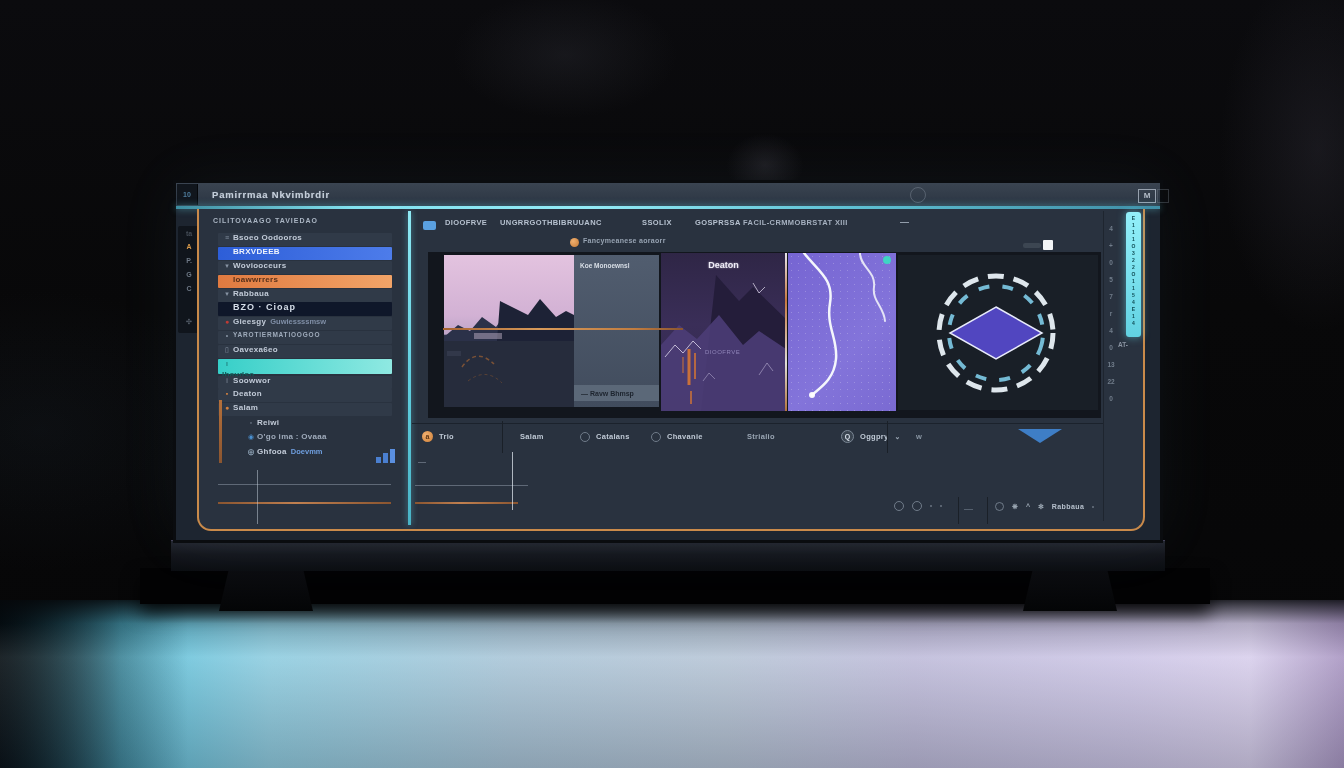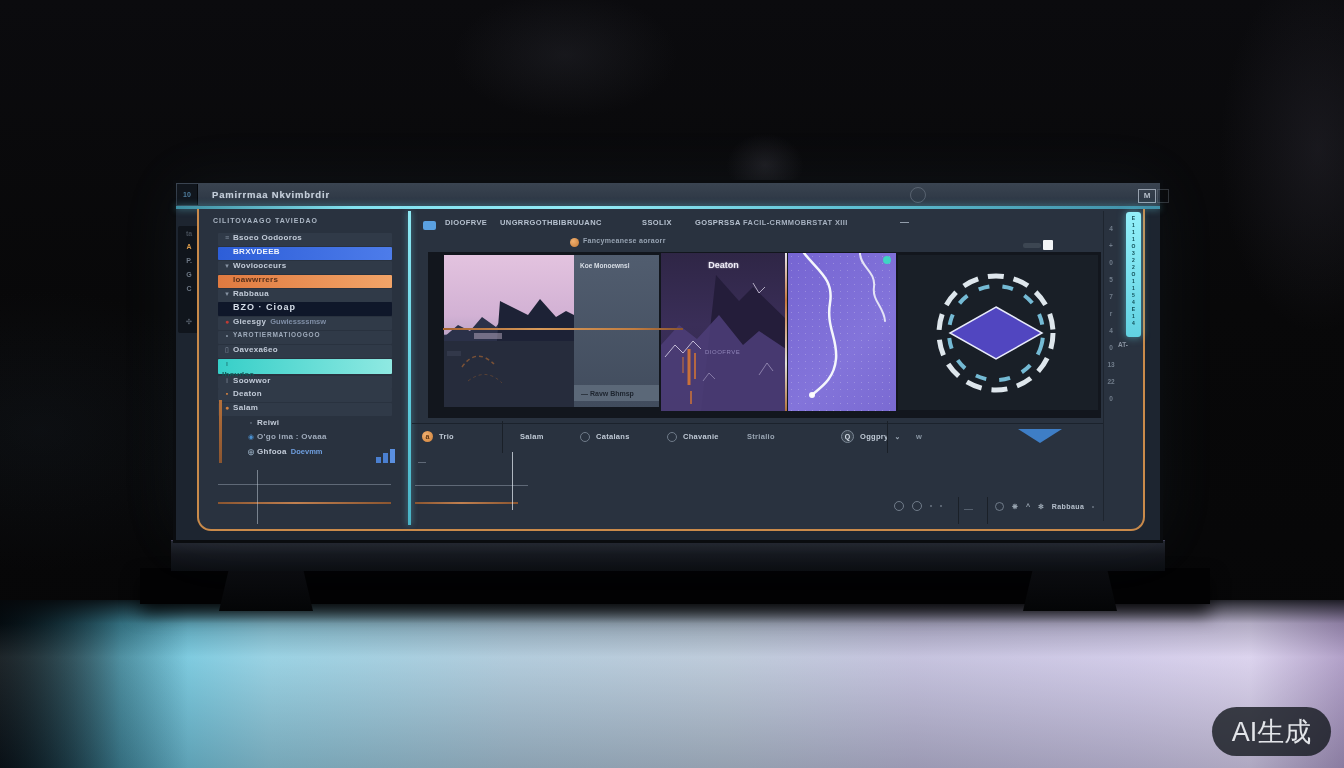--- a/index.html
+++ b/index.html
@@ -347,21 +347,21 @@
         <span class="tlabel">Trio</span>
         </div>
       <div class="vdivider" style="left:303px;top:212px;height:32px"></div>
       <div class="titem" style="left:321px">
         <span class="tlabel">Salam</span>
         </div>
       <div class="titem" style="left:381px">
         <span class="ticon ringg"></span>
         <span class="tlabel">Catalans</span>
         </div>
-      <div class="titem" style="left:468px">
+      <div class="titem" style="left:452px">
         <span class="ticon ringg"></span>
         <span class="tlabel">Chavanie</span>
         </div>
       <div class="titem" style="left:548px">
         <span class="tlabel" style="color:#9aa6b4">Strialio</span>
         </div>
       <div class="titem" style="left:642px">
         <span class="ticon qball">Q</span>
         <span class="tlabel">Oggpry</span>
         <span class="tcaret">⌄</span>
@@ -408,14 +408,13 @@
       <span class="rnum" style="top:186px">0</span>
 
       <div class="cyanstrip">
         <span class="striptext">E111O322O1154E14</span>
       </div>
       <span class="atlabel">AT-</span>
 
     </div>
   </div>
 
-  <div class="watermark">AI生成</div>
 </div>
 
 </body></html>

